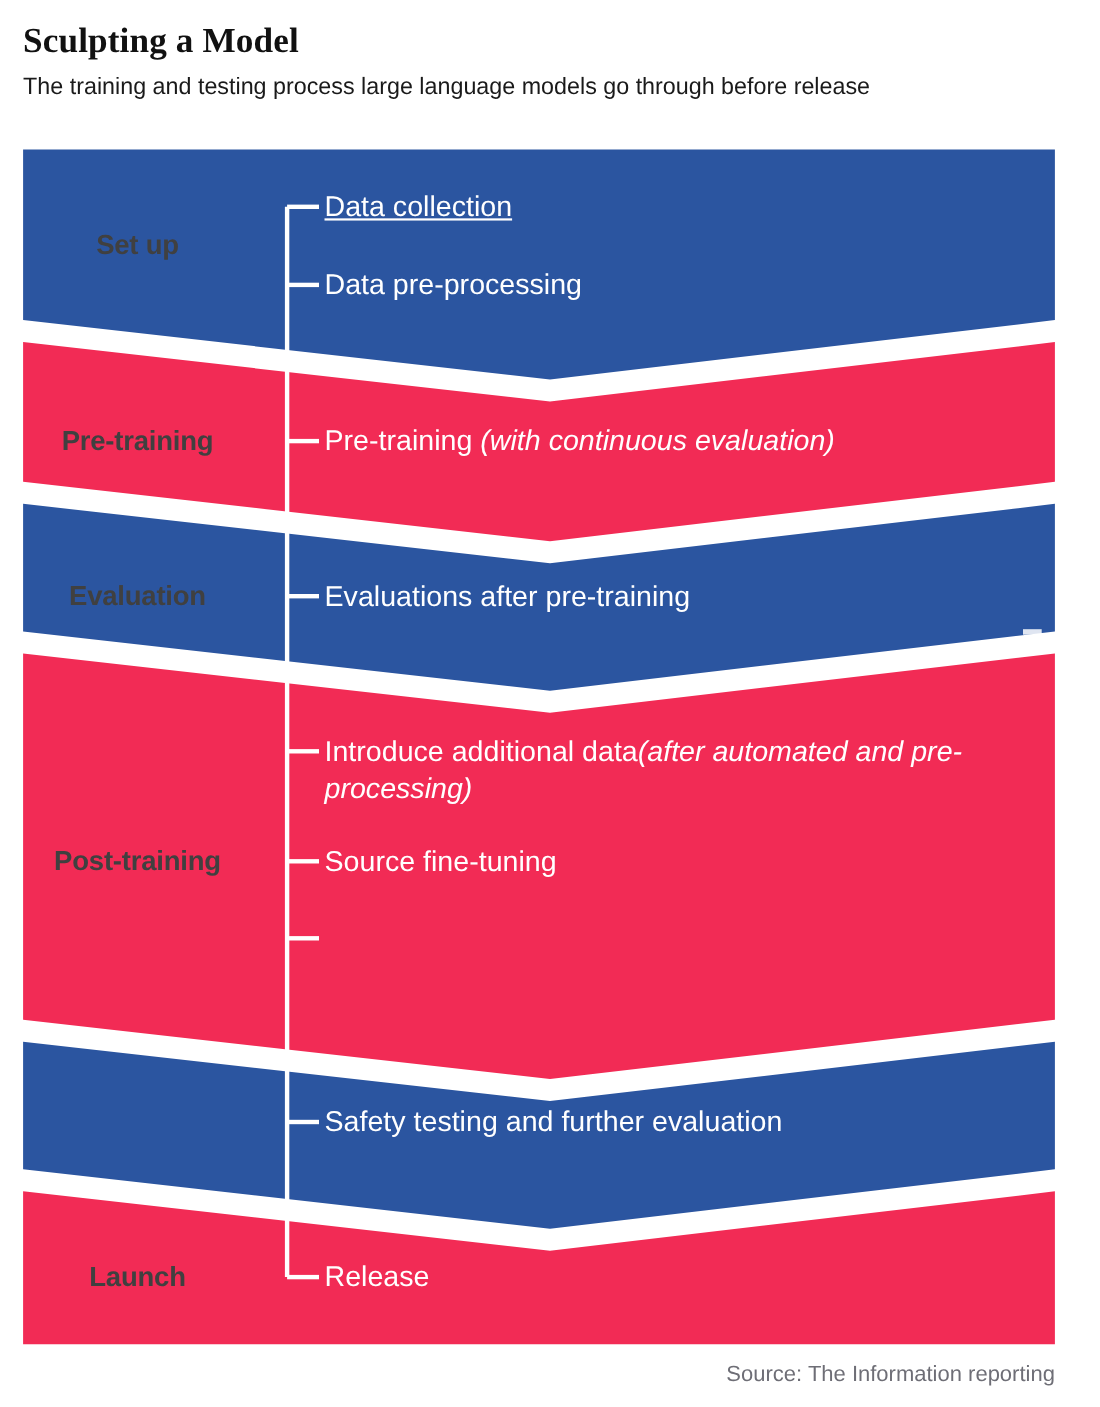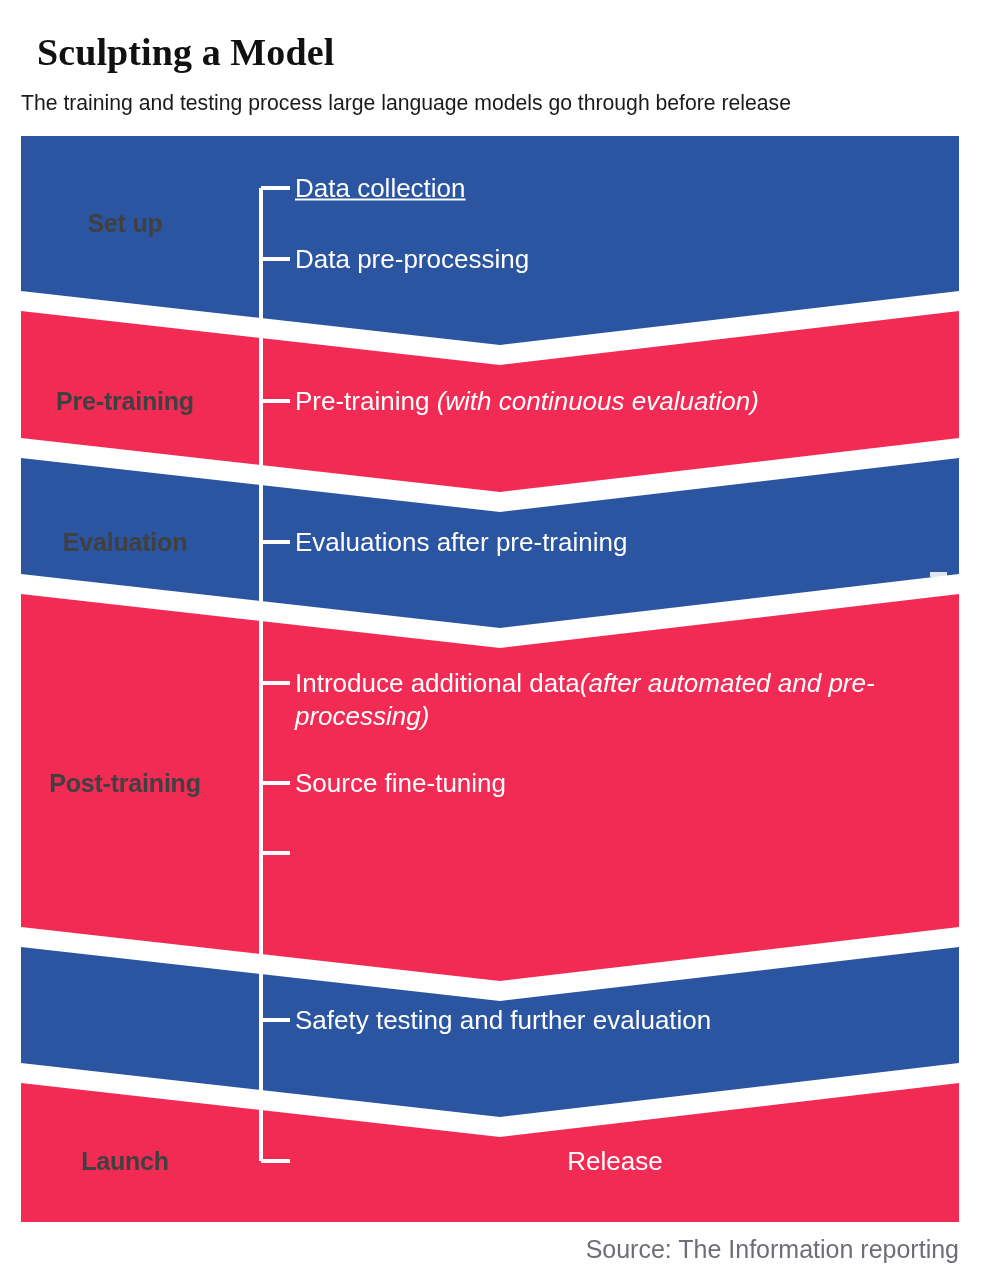--- a/index.html
+++ b/index.html
@@ -18,25 +18,25 @@
   
   #header {
     position: absolute;
     left: 21px;
     top: 14px;
     width: 940px;
   }
   #page-title {
     font-family: "Liberation Serif", serif;
     font-weight: 700;
-    font-size: 38px;
+    font-size: 32px;
     line-height: 44px;
     color: #111111;
     letter-spacing: 0.1px;
-    margin: 16px;
+    margin: 0;
     white-space: nowrap;
   }
   #page-subtitle {
     font-family: "Liberation Sans", sans-serif;
     font-weight: 400;
     font-size: 21.5px;
     line-height: 26px;
     color: #1a1a1a;
     margin: 7px 0 0 0;
     white-space: nowrap;
@@ -101,21 +101,21 @@
   }
   .item-row.wrapped .item-main {
     float: left;
   }
 
   
   #source-note {
     position: absolute;
     right: 41px;
     top: 1238px;
-    font-size: 25px;
+    font-size: 20px;
     line-height: 22px;
     color: #6e6e76;
     text-align: right;
     white-space: nowrap;
   }
 </style>
 </head>
 <body>
 
 <div id="header">
@@ -195,20 +195,20 @@
 
     <div class="item-row" style="top:783px;">
       <span class="item-main">Source fine-tuning</span>
     </div>
 
 
     <div class="item-row" style="top:1020px;">
       <span class="item-main">Safety testing and further evaluation</span>
     </div>
 
-    <div class="item-row" style="top:1161px;text-align:center;">
+    <div class="item-row" style="top:1161px;">
       <span class="item-main">Release</span>
     </div>
 
   </div>
 </div>
 
 <div id="source-note">Source: The Information reporting</div>
 
 </body></html>

